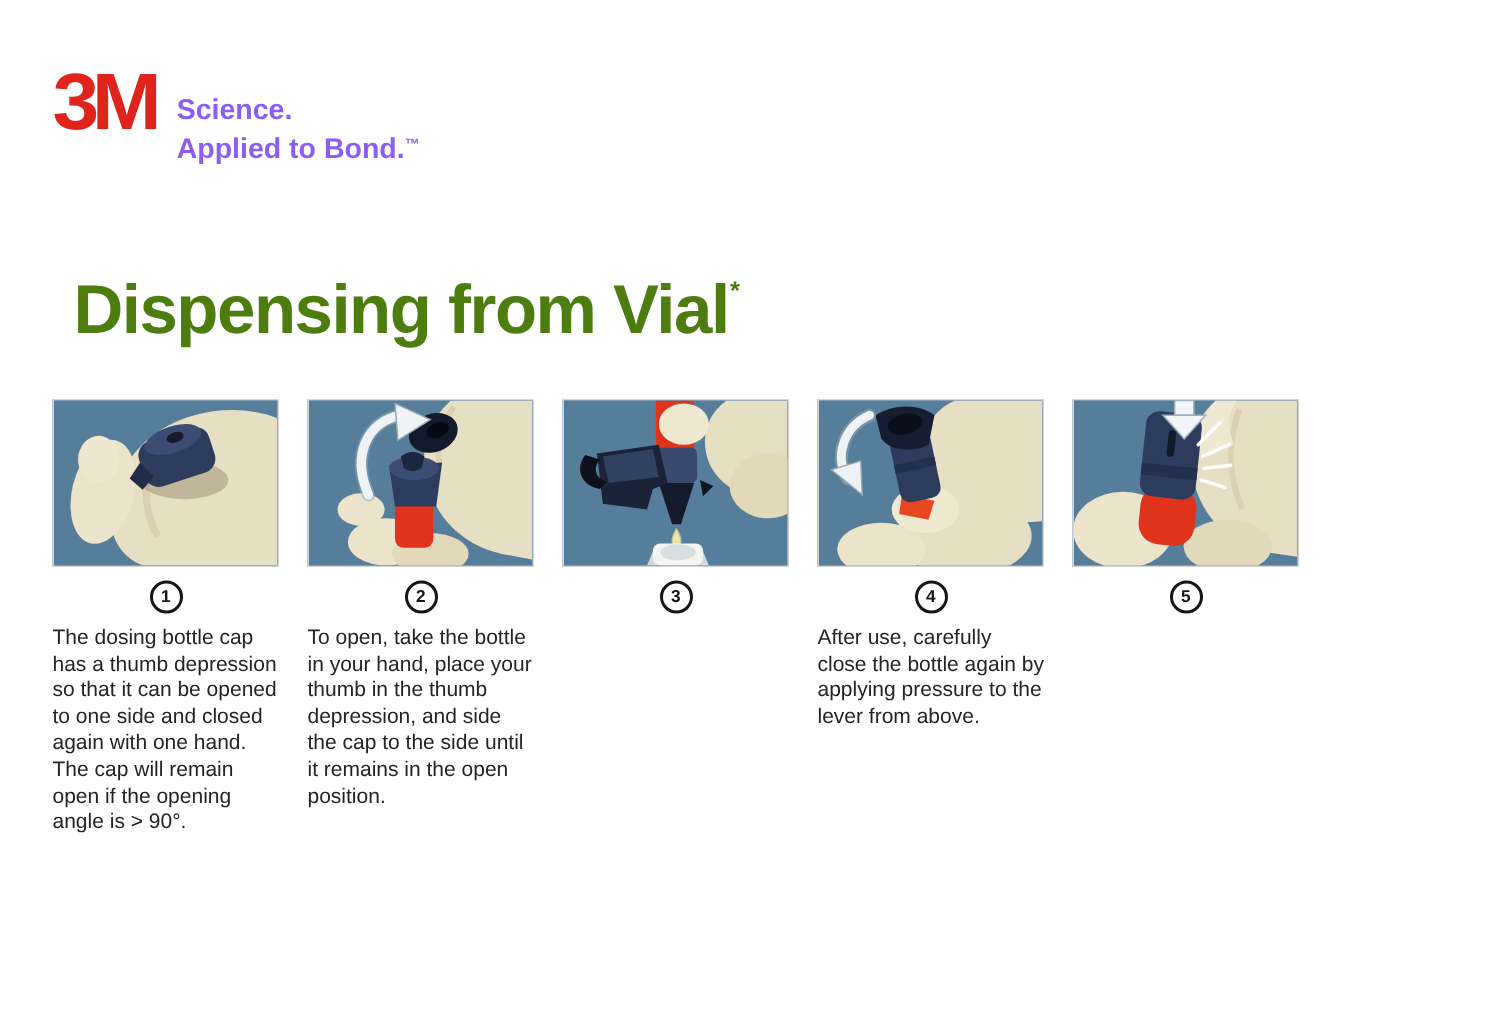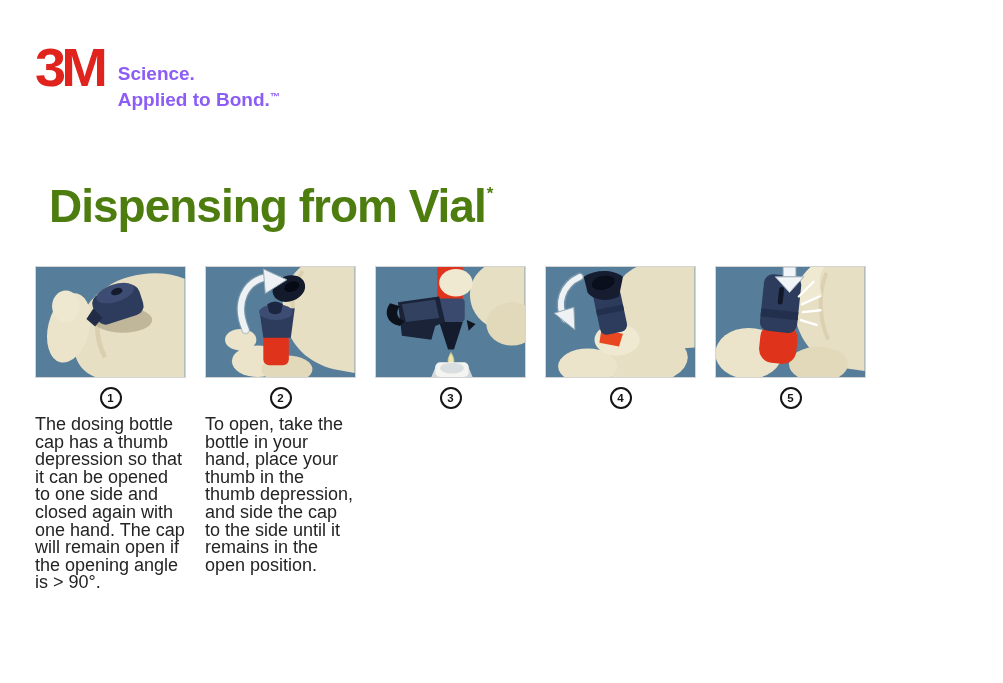--- a/index.html
+++ b/index.html
@@ -23,21 +23,21 @@
   .step{width:151px;}
   .photo{
     width:151px;height:112px;box-sizing:border-box;border:1px solid #d4d4d4;background:#567e9b;
   }
   .photo svg{display:block;width:100%;height:100%;}
   .badge{
     width:18px;height:18px;border:2px solid #151515;border-radius:50%;
     margin:9px auto 6px;display:flex;align-items:center;justify-content:center;
     font-size:11.5px;font-weight:700;color:#151515;
   }
-  .caption{margin:7px 0 0;font-size:18px;line-height:17.6px;color:#242424;}
+  .caption{margin:7px 0 0;font-size:14px;line-height:17.6px;color:#242424;}
 </style>
 </head>
 <body>
 
 <header class="header">
   <div class="logo">3M</div>
   <div class="tagline">
     <div>Science.</div>
     <div><span>Applied to Bond.</span><span class="tm">™</span></div>
   </div>
@@ -142,20 +142,21 @@
         <g>
           <path d="M34,10 C16,18 10,38 19,53" fill="none" stroke="#93a7b5" stroke-width="9" stroke-linecap="round" opacity="0.55"></path>
           <path d="M34,10 C16,18 10,38 19,53" fill="none" stroke="#eef2f5" stroke-width="6" stroke-linecap="round"></path>
           <path d="M8,47 L29,64 L28,41 Z" fill="#eef2f5" stroke="#93a7b5" stroke-width="1"></path>
         </g>
       </svg>
     </div>
     <div class="badge">
         <span>4</span>
       </div>
+    <figcaption class="caption">After use, carefully close the bottle again by applying pressure to the lever from above.</figcaption>
   </figure>
 
   <figure class="step" style="margin:0">
     <div class="photo">
       <svg viewBox="0 0 151 112">
         <rect width="151" height="112" fill="#567e9b"></rect>
         <path d="M151,0 L96,0 C82,12 76,30 80,50 C84,74 100,94 124,102 L151,106 Z" fill="#e7dfc4"></path>
         <path d="M112,6 C104,26 104,52 114,74" stroke="#d6cba8" stroke-width="4" fill="none" opacity="0.7"></path>
         <path d="M96,0 C86,10 82,24 86,38 L108,30 C104,18 104,8 110,0 Z" fill="#f0e9d2"></path>
         <ellipse cx="33" cy="88" rx="34" ry="26" fill="#ece4ca"></ellipse>

